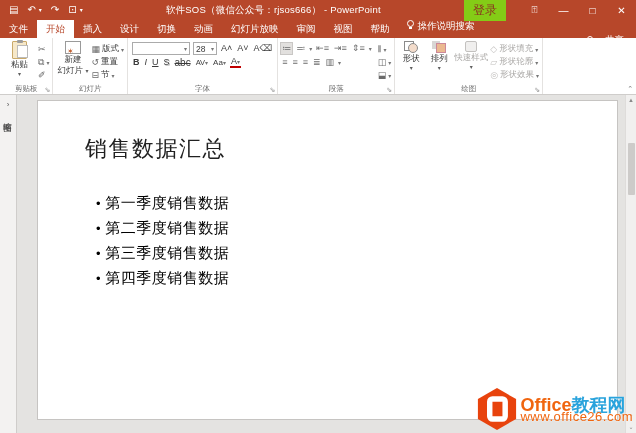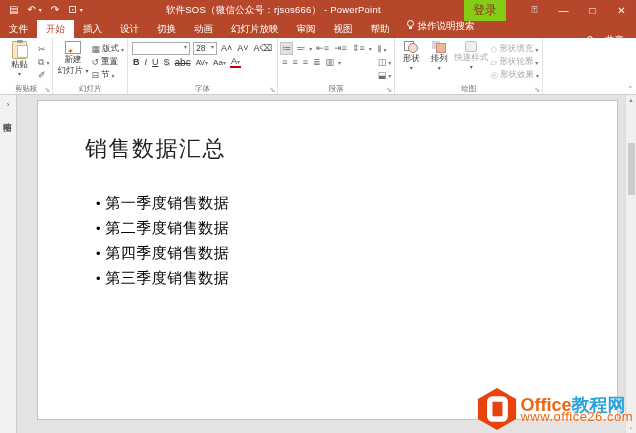--- a/index.html
+++ b/index.html
@@ -46,21 +46,21 @@
   .clip:before { content:""; position:absolute; top:-2px; left:4px; width:6px; height:3px; background:#9c9c9c; border-radius:1px; }
   .clip:after { content:""; position:absolute; top:3px; left:4px; width:9px; height:11px; background:#fff; border:1px solid #bbb; }
 
   
   .newslide { width:16px; height:13px; background:#fff; border:1px solid #9a9a9a; position:relative; }
   .newslide:after { content:"✶"; position:absolute; left:1px; bottom:-3px; font-size:8px; color:#C05C2B; }
 
   
   .fontgrp { display:flex; flex-direction:column; gap:2px; padding:4px 4px 11px; }
   .frow { display:flex; align-items:center; gap:3px; }
-  .combo { border:1px solid #ABABAB; background:#fff; height:13px; display:flex; font-size:8.5px; padding:0 2px; }
+  .combo { border:1px solid #ABABAB; background:#fff; height:13px; display:flex; align-items:center; font-size:8.5px; padding:0 2px; }
   .combo .dd6 { margin-left:auto; }
   .fname { width:58px; }
   .fsize { width:24px; }
   .fbtn { font-size:9px; line-height:1; padding:0 1px; color:#3b3b3b; }
   .u { text-decoration:underline; }
   .st { text-decoration:line-through; }
   .fontcolor { border-bottom:2px solid #C00000; }
 
   
   .pararows { display:flex; flex-direction:column; gap:3px; padding-top:2px; }
@@ -312,22 +312,22 @@
   <div class="thumbpane">
     <span class="chev">›</span>
     <span class="vtext">缩略图</span>
   </div>
 
   <div class="slide">
     <div class="slide-title">销售数据汇总</div>
     <ul class="bullets">
       <li>第一季度销售数据</li>
       <li>第二季度销售数据</li>
+      <li>第三季度销售数据</li>
       <li>第四季度销售数据</li>
-      <li>第三季度销售数据</li>
     </ul>
   </div>
 
   <div class="vscroll">
     <span class="sarrow">▲</span>
     <div class="vthumb"></div>
     <div class="snav">
       <span>⌃</span>
       <span>⌄</span>
     </div>

